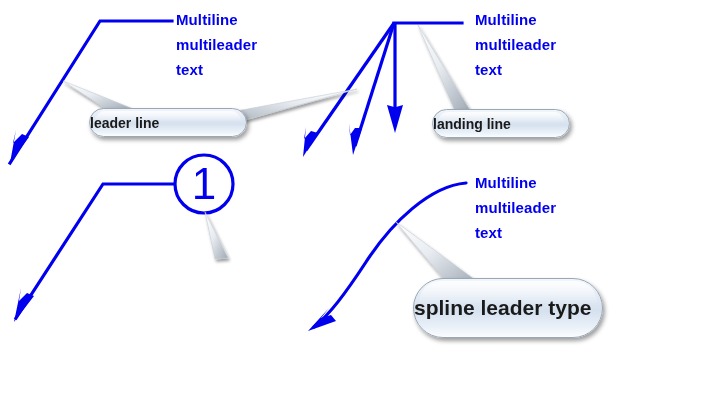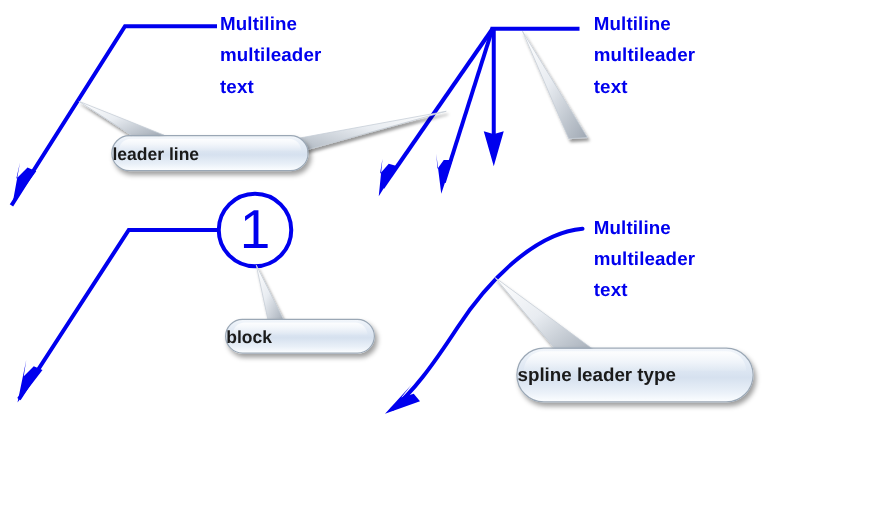--- a/index.html
+++ b/index.html
@@ -151,26 +151,26 @@
 text</div>
 
   <div class="anno-text" style="left:475px; top:170px;">Multiline
 multileader
 text</div>
 
   <div class="callout" style="left:89px; top:108px; width:158px; height:29px;">
     <span class="callout-label">leader line</span>
   </div>
 
-
-  <div class="callout" style="left:180px; top:255px; width:120px; height:28px;">
-    <span class="callout-label">block</span>
+  <div class="callout" style="left:432px; top:109px; width:138px; height:29px;">
+    <span class="callout-label">landing line</span>
   </div>
 
-  <div class="callout" style="left:413px; top:278px; width:190px; height:44px; font-size:15px;">
+
+  <div class="callout" style="left:413px; top:278px; width:190px; height:60px; font-size:21px;">
     <span class="callout-label">spline leader type</span>
   </div>
 
   <div style="position:absolute; left:175px; top:158px; width:58px; height:52px;
               display:flex; align-items:center; justify-content:center;
               color:#0000ee; font-family:'Liberation Sans', sans-serif;
               font-size:44px; font-weight:400; line-height:1;">1</div>
 
 </div>
 

